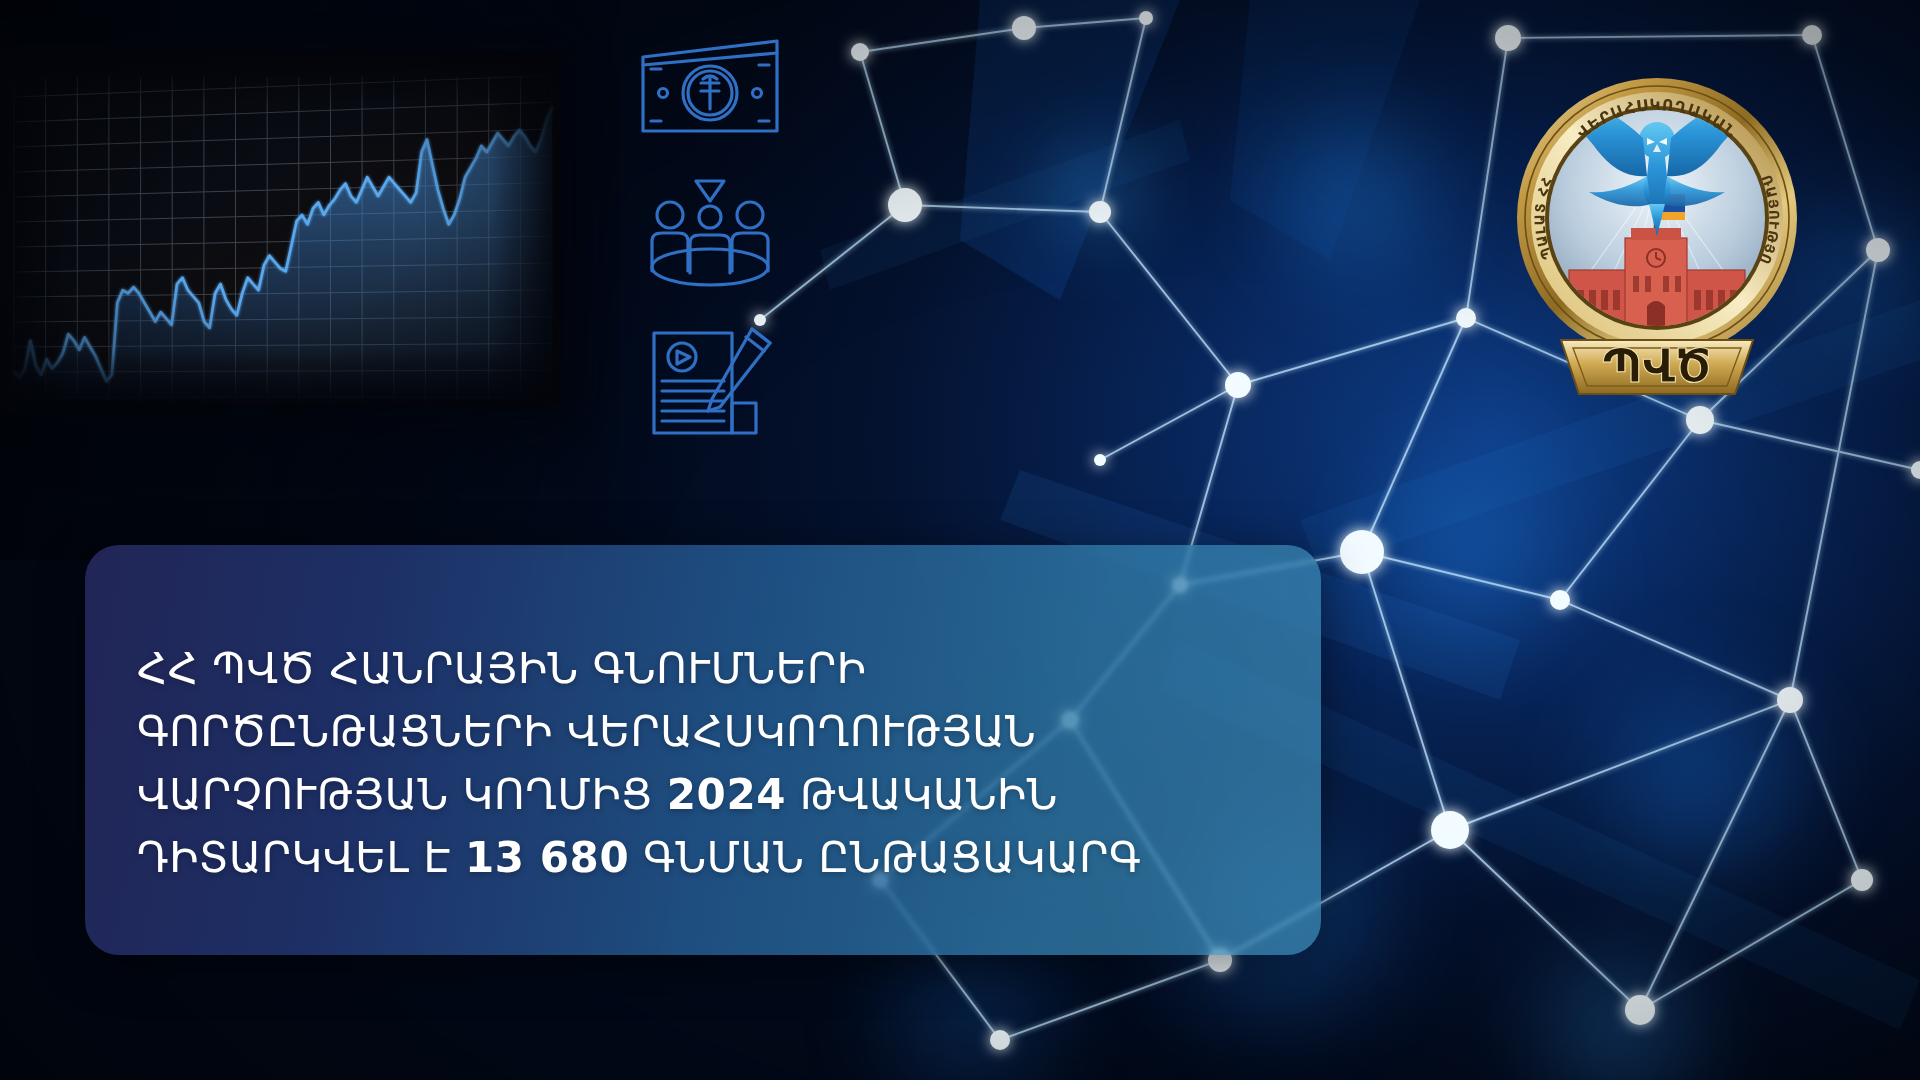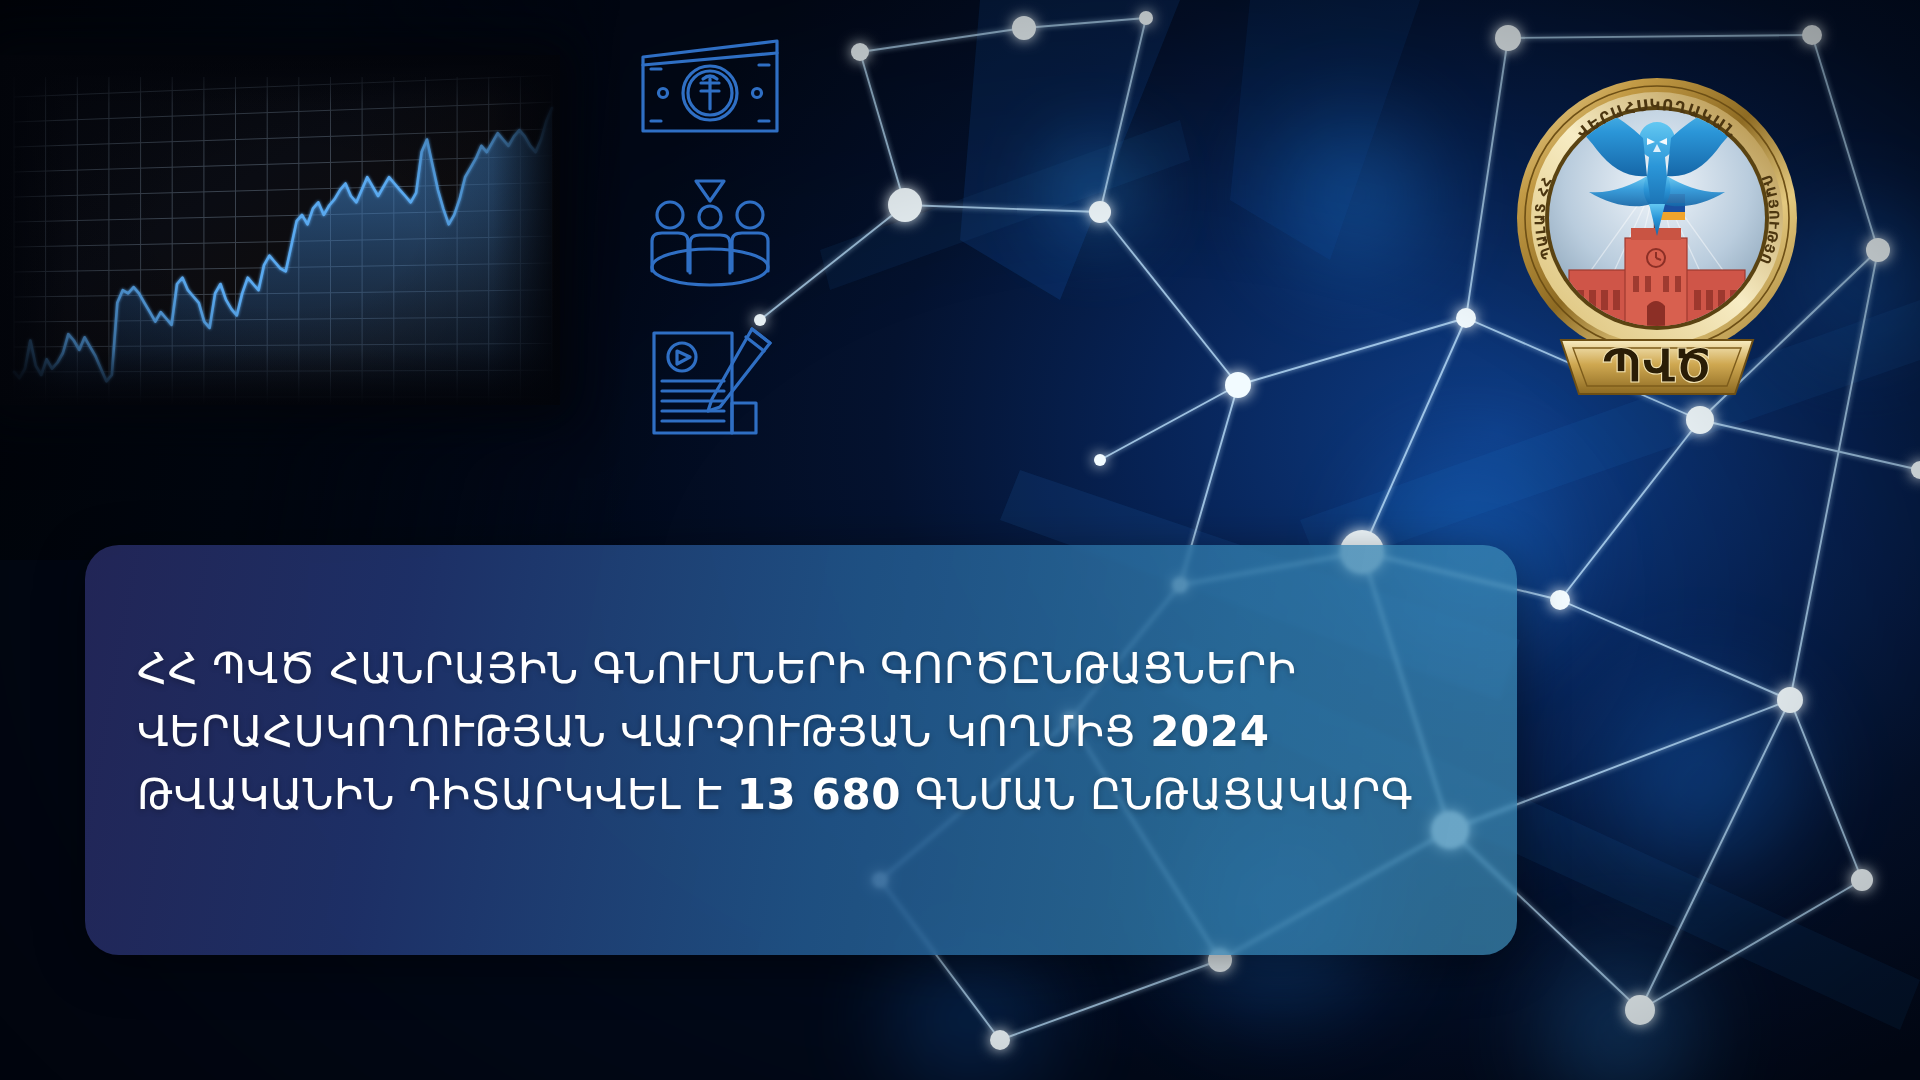--- a/index.html
+++ b/index.html
@@ -59,21 +59,21 @@
   }
   .ico { display:block; }
 
   
   .emblem-wrap {
     position:absolute; left:1497px; top:58px; width:320px; height:345px;
   }
 
   
   .text-card {
-    position:absolute; left:85px; top:545px; width:1432px; height:410px;
+    position:absolute; left:85px; top:545px; width:1236px; height:410px;
     border-radius:34px;
     background:linear-gradient(100deg,
         rgba(36,40,92,.93) 0%,
         rgba(32,52,110,.90) 22%,
         rgba(34,88,142,.88) 52%,
         rgba(48,122,168,.80) 78%,
         rgba(62,140,182,.72) 100%);
     backdrop-filter:blur(2px);
     box-shadow:0 10px 50px rgba(0,0,0,.45);
     padding:92px 52px 60px 52px;

